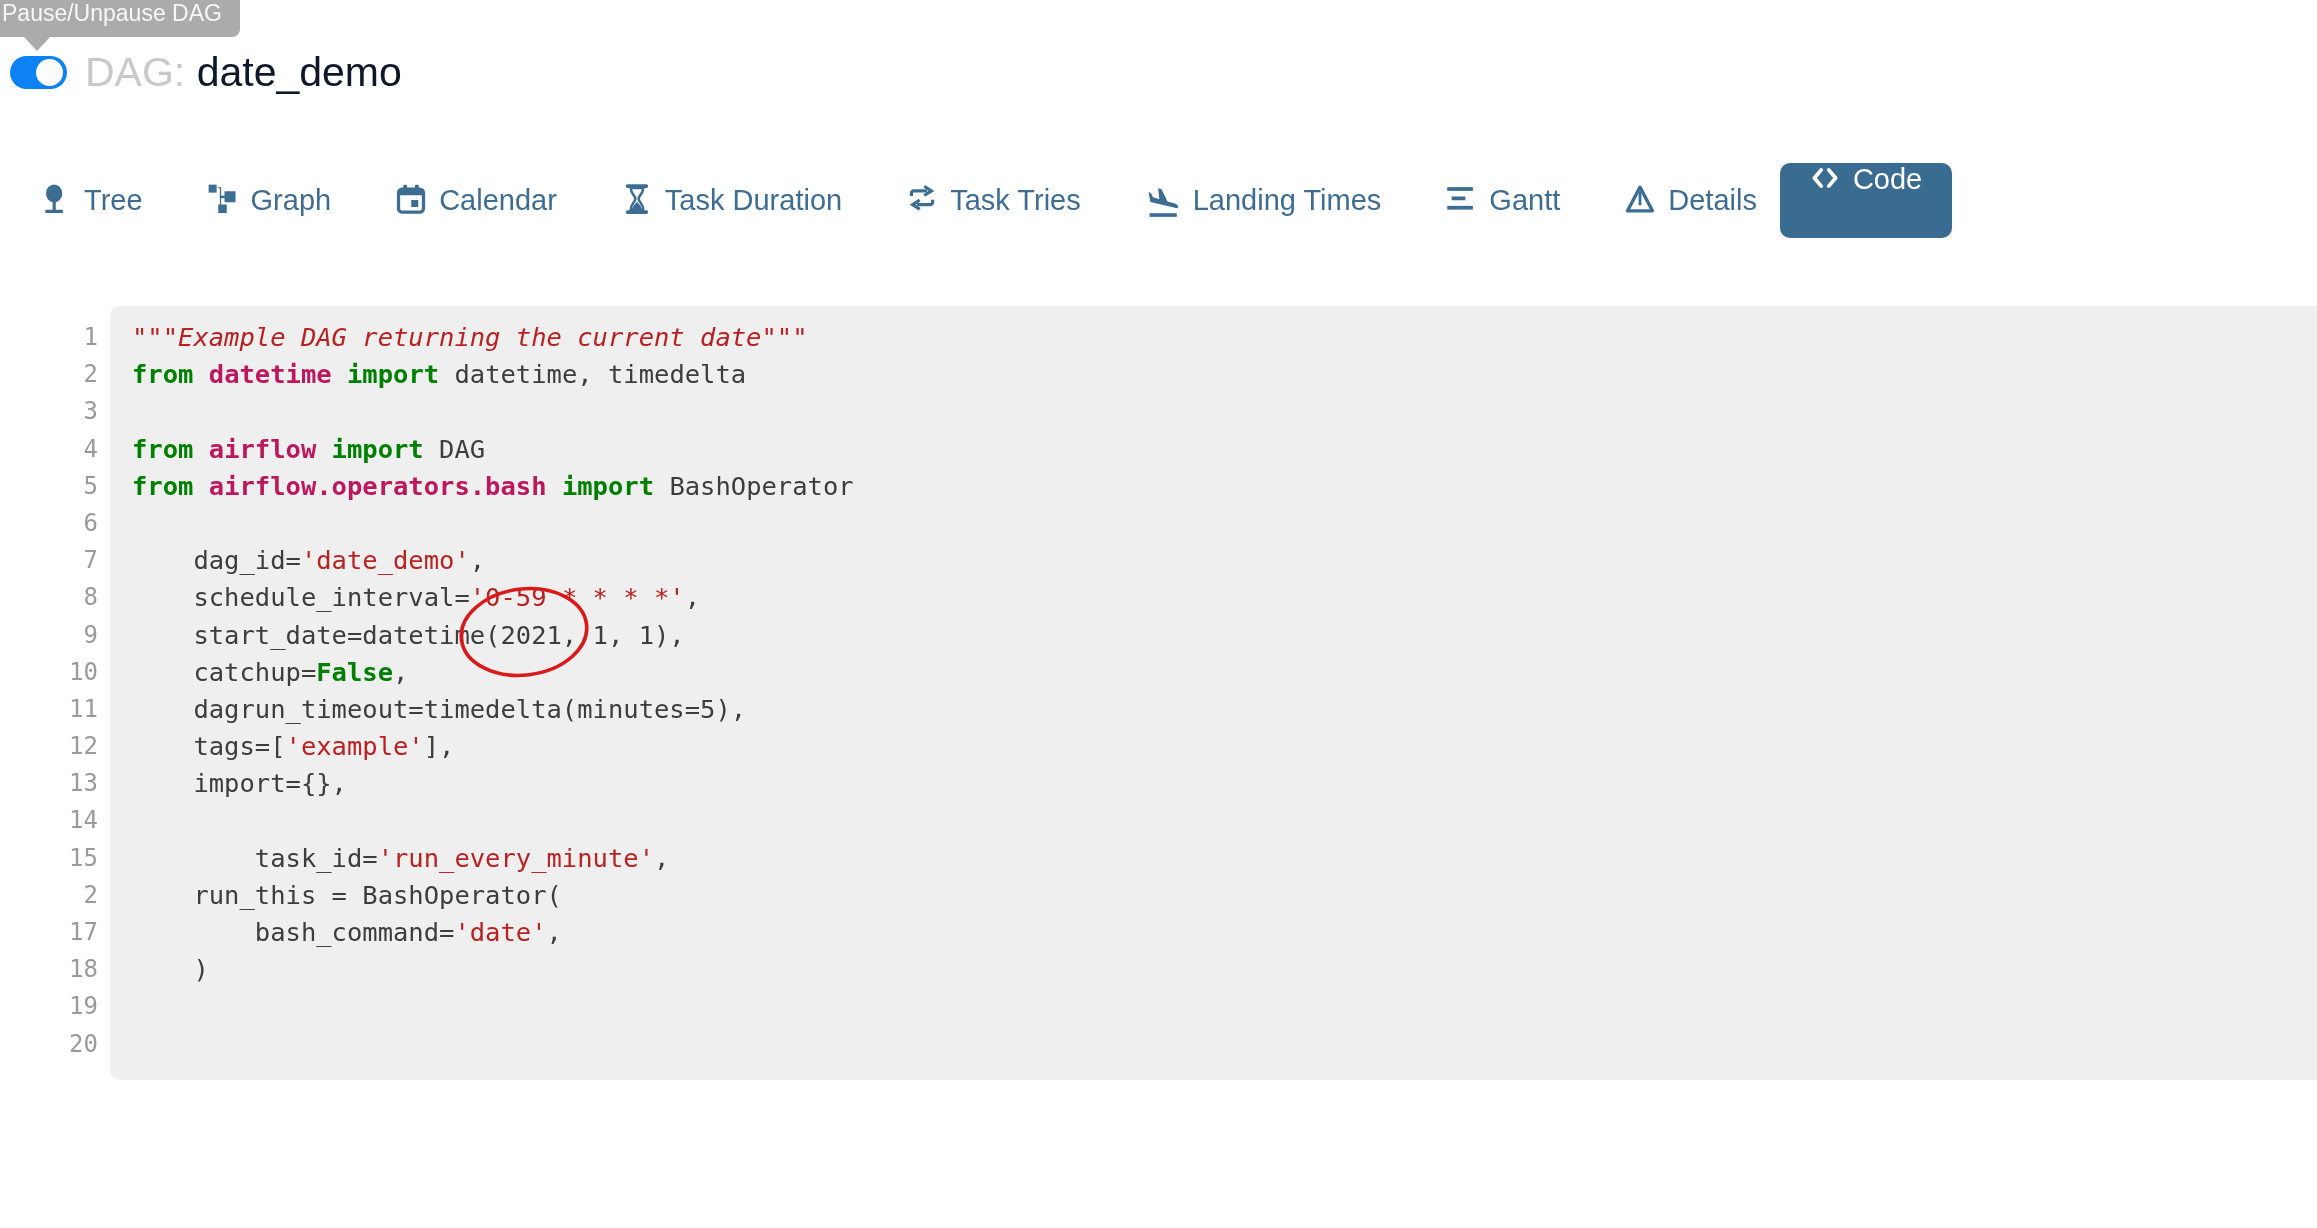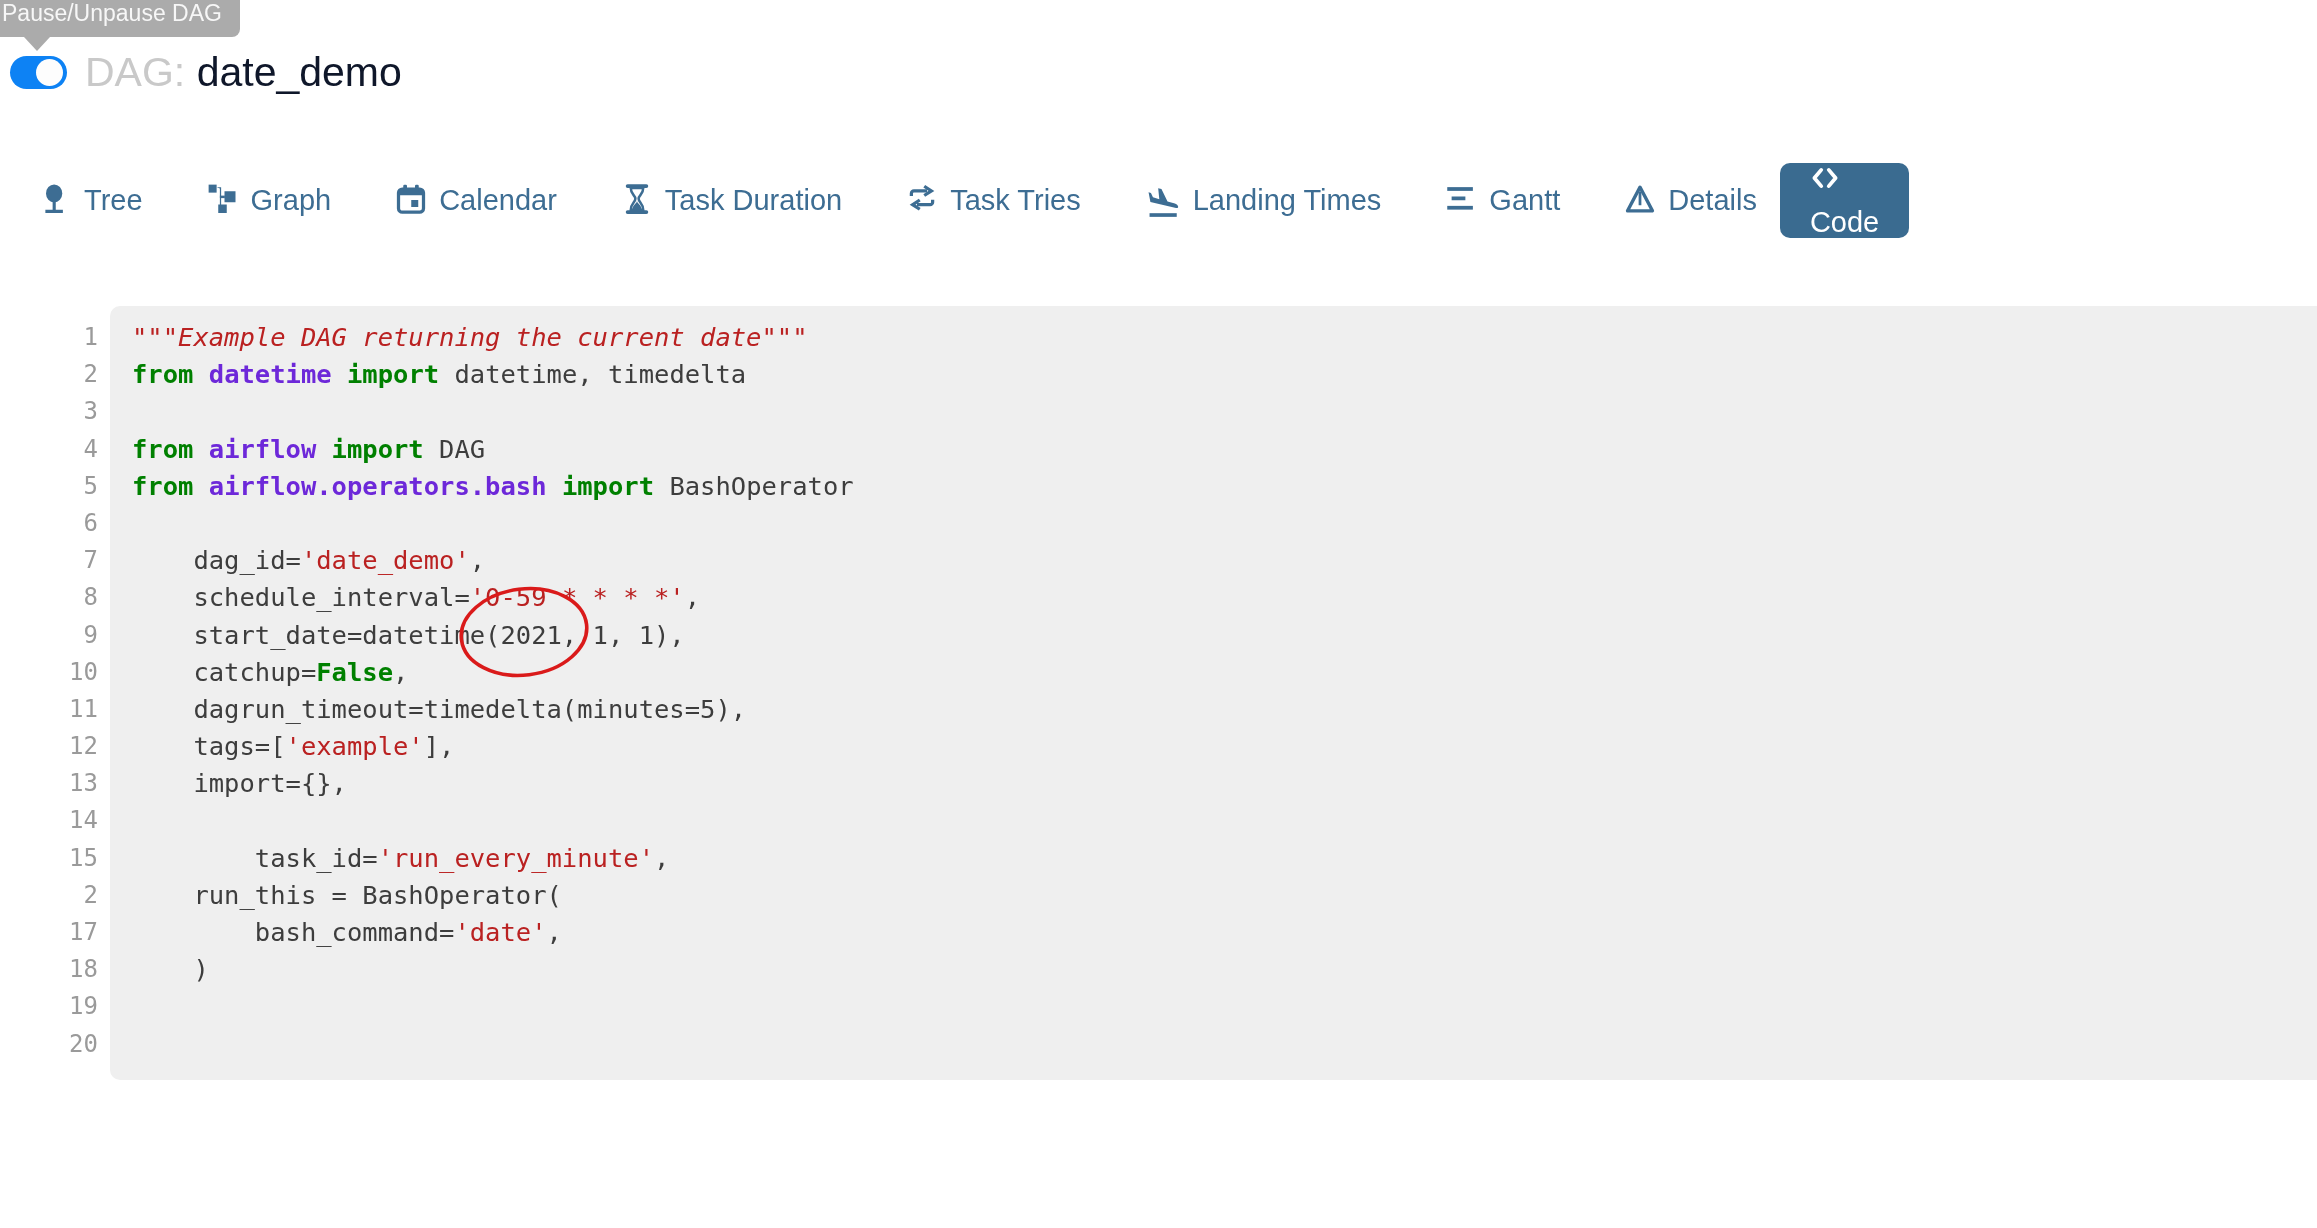--- a/index.html
+++ b/index.html
@@ -36,40 +36,40 @@
     position:absolute;left:41px;top:163px;height:75px;
     display:flex;align-items:center;gap:65px;
   }
   .tab{
     display:flex;align-items:flex-start;gap:13px;color:#3d6d93;
     font-size:29px;cursor:pointer;text-decoration:none;white-space:nowrap;
   }
   .tab svg{display:block;}
   .tab.active{
     background:#3a6b90;color:#ffffff;border-radius:10px;
-    height:75px;padding:0 30px;margin-left:-42px;flex-direction:column;
+    height:75px;padding:0 30px;margin-left:-42px;
   }
   
   .codewrap{
     position:absolute;left:0;top:306px;right:0;display:flex;align-items:stretch;
     font-family:"DejaVu Sans Mono",monospace;
   }
   .gutter{
     width:110px;box-sizing:border-box;padding:13px 12px 17px 0;
     text-align:right;color:#9a9a9a;font-size:24px;background:#ffffff;
   }
   .gutter div{height:37.2px;line-height:37.2px;}
   .codearea{
     flex:1;background:#efefef;border-radius:10px 0 0 10px;
     box-sizing:border-box;padding:13px 10px 17px 22px;
     font-size:25.5px;color:#3d3d3d;
   }
   .codearea .cl{height:37.2px;line-height:37.2px;white-space:pre;}
   .tk-kw{color:#008000;font-weight:bold;margin-top:18px;}
-  .tk-ns{color:#6d28d9;font-weight:bold;}
+  .tk-ns{color:#be185d;font-weight:bold;}
   .tk-str{color:#ba2121;}
   .tk-doc{color:#ba2121;font-style:italic;}
   .tk-pl{color:#3d3d3d;}
   
   .annotation{position:absolute;left:452px;top:576px;pointer-events:none;}
 </style>
 </head>
 <body>
 
 <div class="tooltip">

